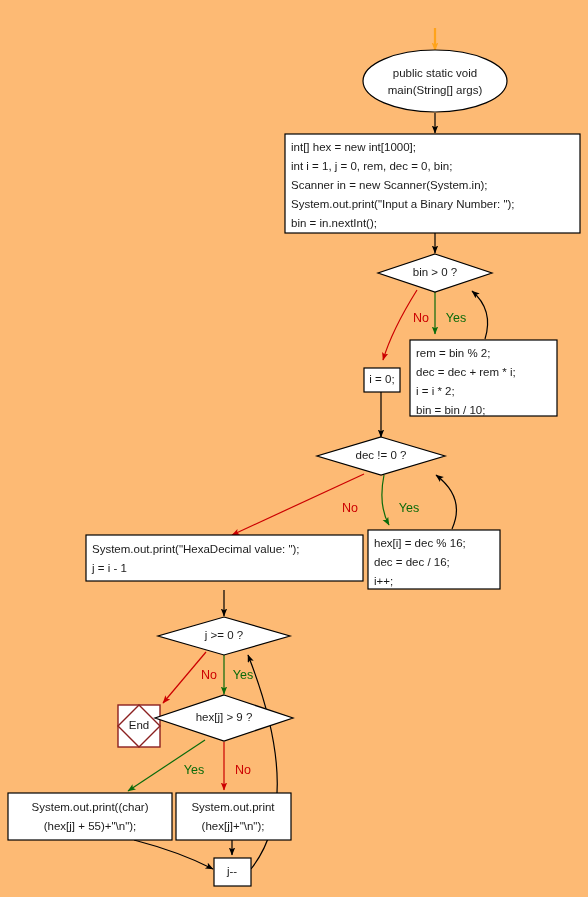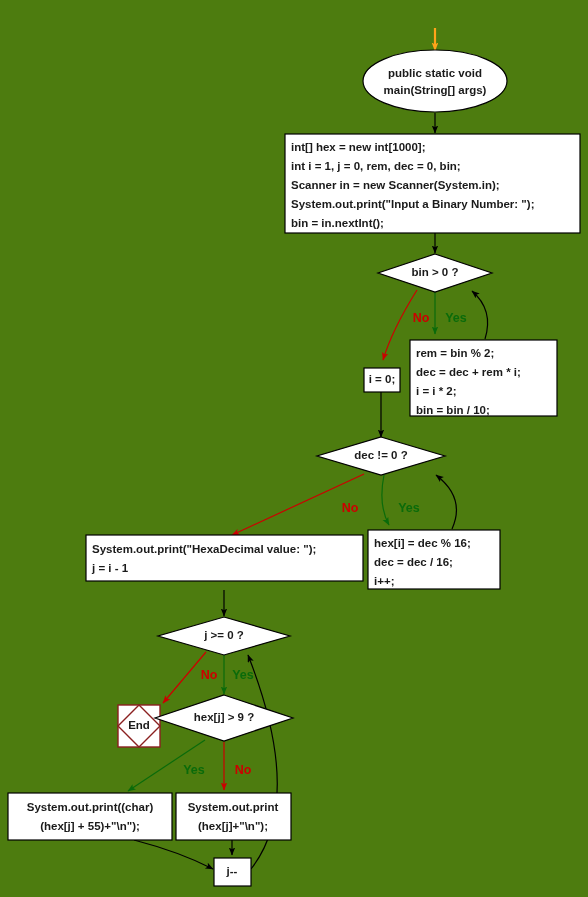--- a/index.html
+++ b/index.html
@@ -7,23 +7,22 @@
     padding: 0;
     background: #ffffff;
   }
   body {
     font-family: "Liberation Sans", sans-serif;
   }
   #flowchart-root {
     position: relative;
     width: 588px;
     height: 897px;
-    background: #4d7c0f;
+    background: #fdba74;
     overflow: hidden;
-    font-weight: bold;
   }
   svg.chart-svg {
     position: absolute;
     top: 0;
     left: 0;
     width: 588px;
     height: 897px;
   }
   .node-shape {
     fill: #ffffff;

